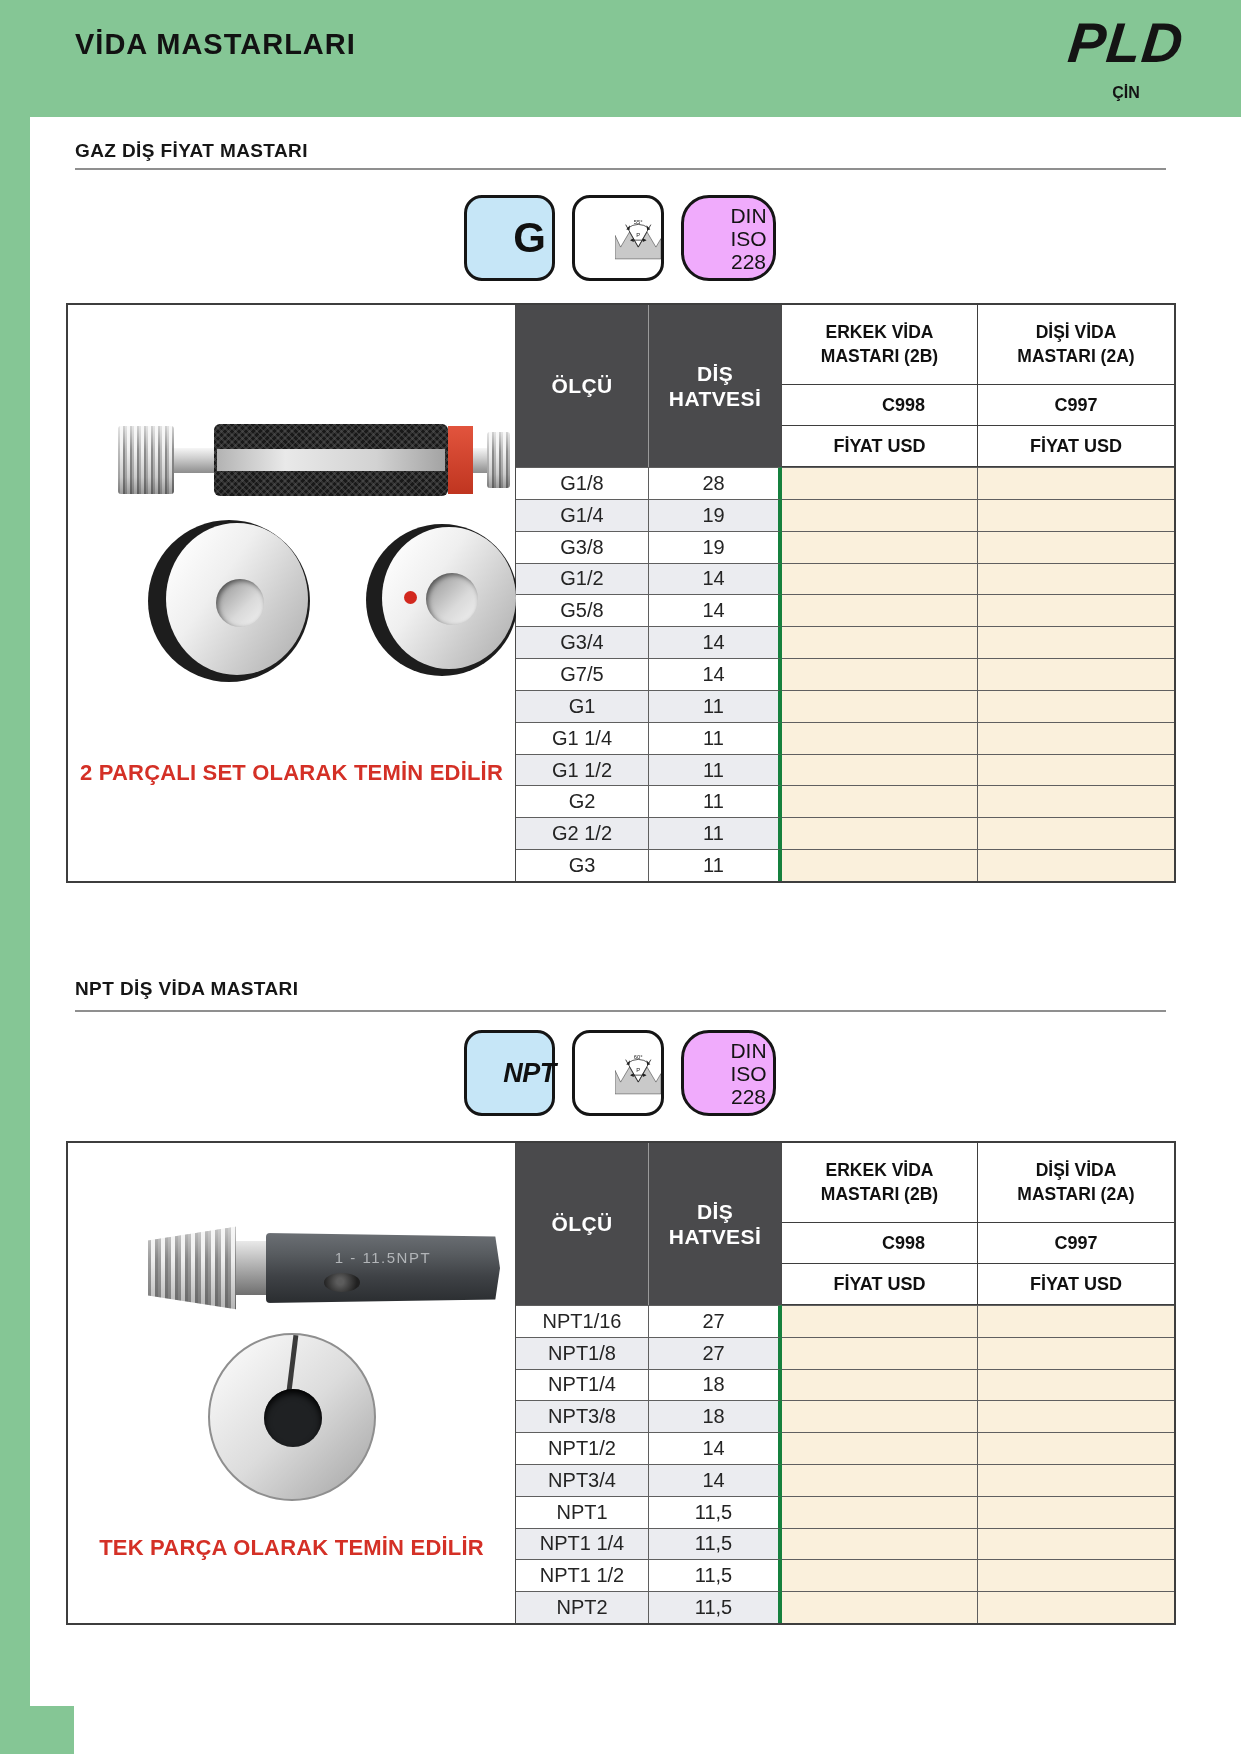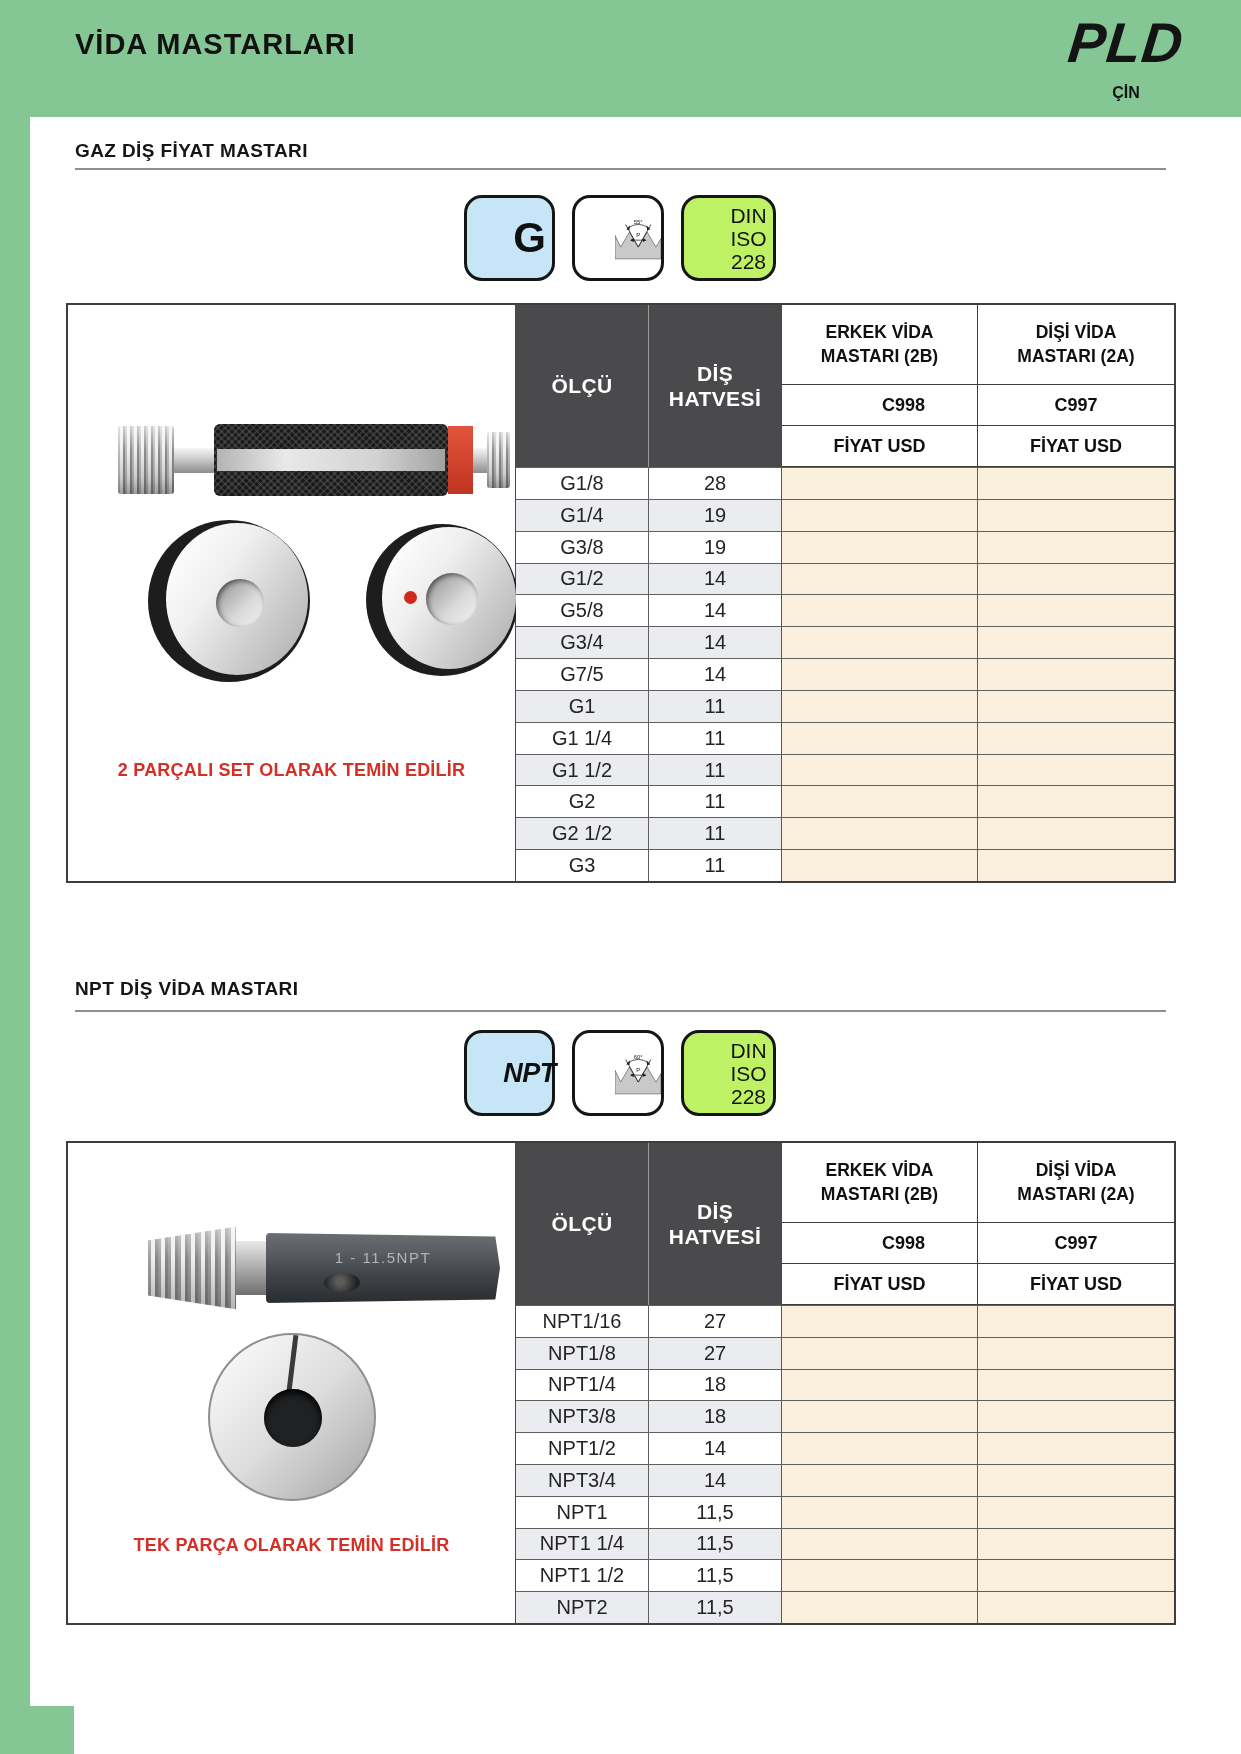--- a/index.html
+++ b/index.html
@@ -32,21 +32,21 @@
   .st2 { top:978px; } .rule2 { top:1010px; }
 
   
   .badges { position:absolute; display:flex; gap:17px; height:86px; }
   .b1 { left:464px; top:195px; }
   .b2 { left:464px; top:1030px; }
   .badge { border:3.5px solid #151515; border-radius:18px; display:flex; align-items:center; justify-content:center;padding-left:40px; }
   .badge.type { width:91px; background:#C6E6F7; font-weight:700; font-size:42px; color:#101010; }
   .b2 .badge.type { font-size:27px; letter-spacing:-.5px;font-style:italic; }
   .badge.thread { width:92px; background:#fff; }
-  .badge.std { width:95px; background:#bef264; flex-direction:column; font-size:21px; line-height:23px; color:#131313; }
+  .badge.std { width:95px; background:#f0abfc; flex-direction:column; font-size:21px; line-height:23px; color:#131313;border-radius:28px; }
 
   
   .gtable { position:absolute; left:66px; width:1110px; border:2px solid #3e3e3e; background:#fff; }
   .t1 { top:303px; height:580px; }
   .t2 { top:1141px; height:484px; }
 
   .photo-cell { position:absolute; left:0; top:0; bottom:0; width:448px; border-right:1px solid #4a4a4a; background:#fff; }
 
   .hd { position:absolute; top:0; height:162px; background:#4A4A4C; color:#fff;
         display:flex; align-items:center; justify-content:center; text-align:center;
@@ -64,27 +64,27 @@
   .wh.male-c   { left:714px; top:80px; width:196px; height:41px; font-size:18px;padding-left:48px; }
   .wh.female-c { left:910px; top:80px; width:196px; height:41px; font-size:18px; border-right:none; }
   .wh.male-p   { left:714px; top:121px; width:196px; height:41px; font-size:18px; }
   .wh.female-p { left:910px; top:121px; width:196px; height:41px; font-size:18px; border-right:none; }
 
   .rows { position:absolute; left:448px; top:162px; width:658px; bottom:0; display:flex; flex-direction:column;align-items:flex-end; }
   .row  { flex:1; display:flex; }
   .row > div { border-top:1px solid #5f5f5f; }
   .c { display:flex; align-items:center; justify-content:center; font-size:20px; color:#242424; }
   .c.size  { width:133px; border-right:1px solid #5f5f5f; background:#fff; }
-  .c.pitch { width:133px; border-right:1px solid #15803d; background:#fff; }
+  .c.pitch { width:133px; border-right:4px solid #15803d; background:#fff; }
   .c.p1 { width:196px; background:#FAF0DC; border-right:1px solid #5f5f5f; }
   .c.p2 { width:196px; background:#FAF0DC; }
   .row:nth-child(even) .size, .row:nth-child(even) .pitch { background:#EBECF0; }
 
   .caption { position:absolute; left:0; right:0; text-align:center; color:#D43026;
-             font-weight:700; font-size:18px; letter-spacing:.2px; }
+             font-weight:700; font-size:22px; letter-spacing:.2px; }
   .cap1 { top:455px; }
   .cap2 { top:392px; }
 
   
   .photo1-plug { position:absolute; left:50px; top:95px; width:392px; height:150px; }
   .pp { position:absolute; }
   .thread-metal {
     background-image:
       linear-gradient(180deg, rgba(255,255,255,.6) 0%, rgba(255,255,255,0) 35%, rgba(0,0,0,.15) 75%, rgba(0,0,0,.35) 100%),
       repeating-linear-gradient(90deg, #bdbdbd 0 2px, #f0f0f0 2px 5px, #8e8e8e 5px 7px);

